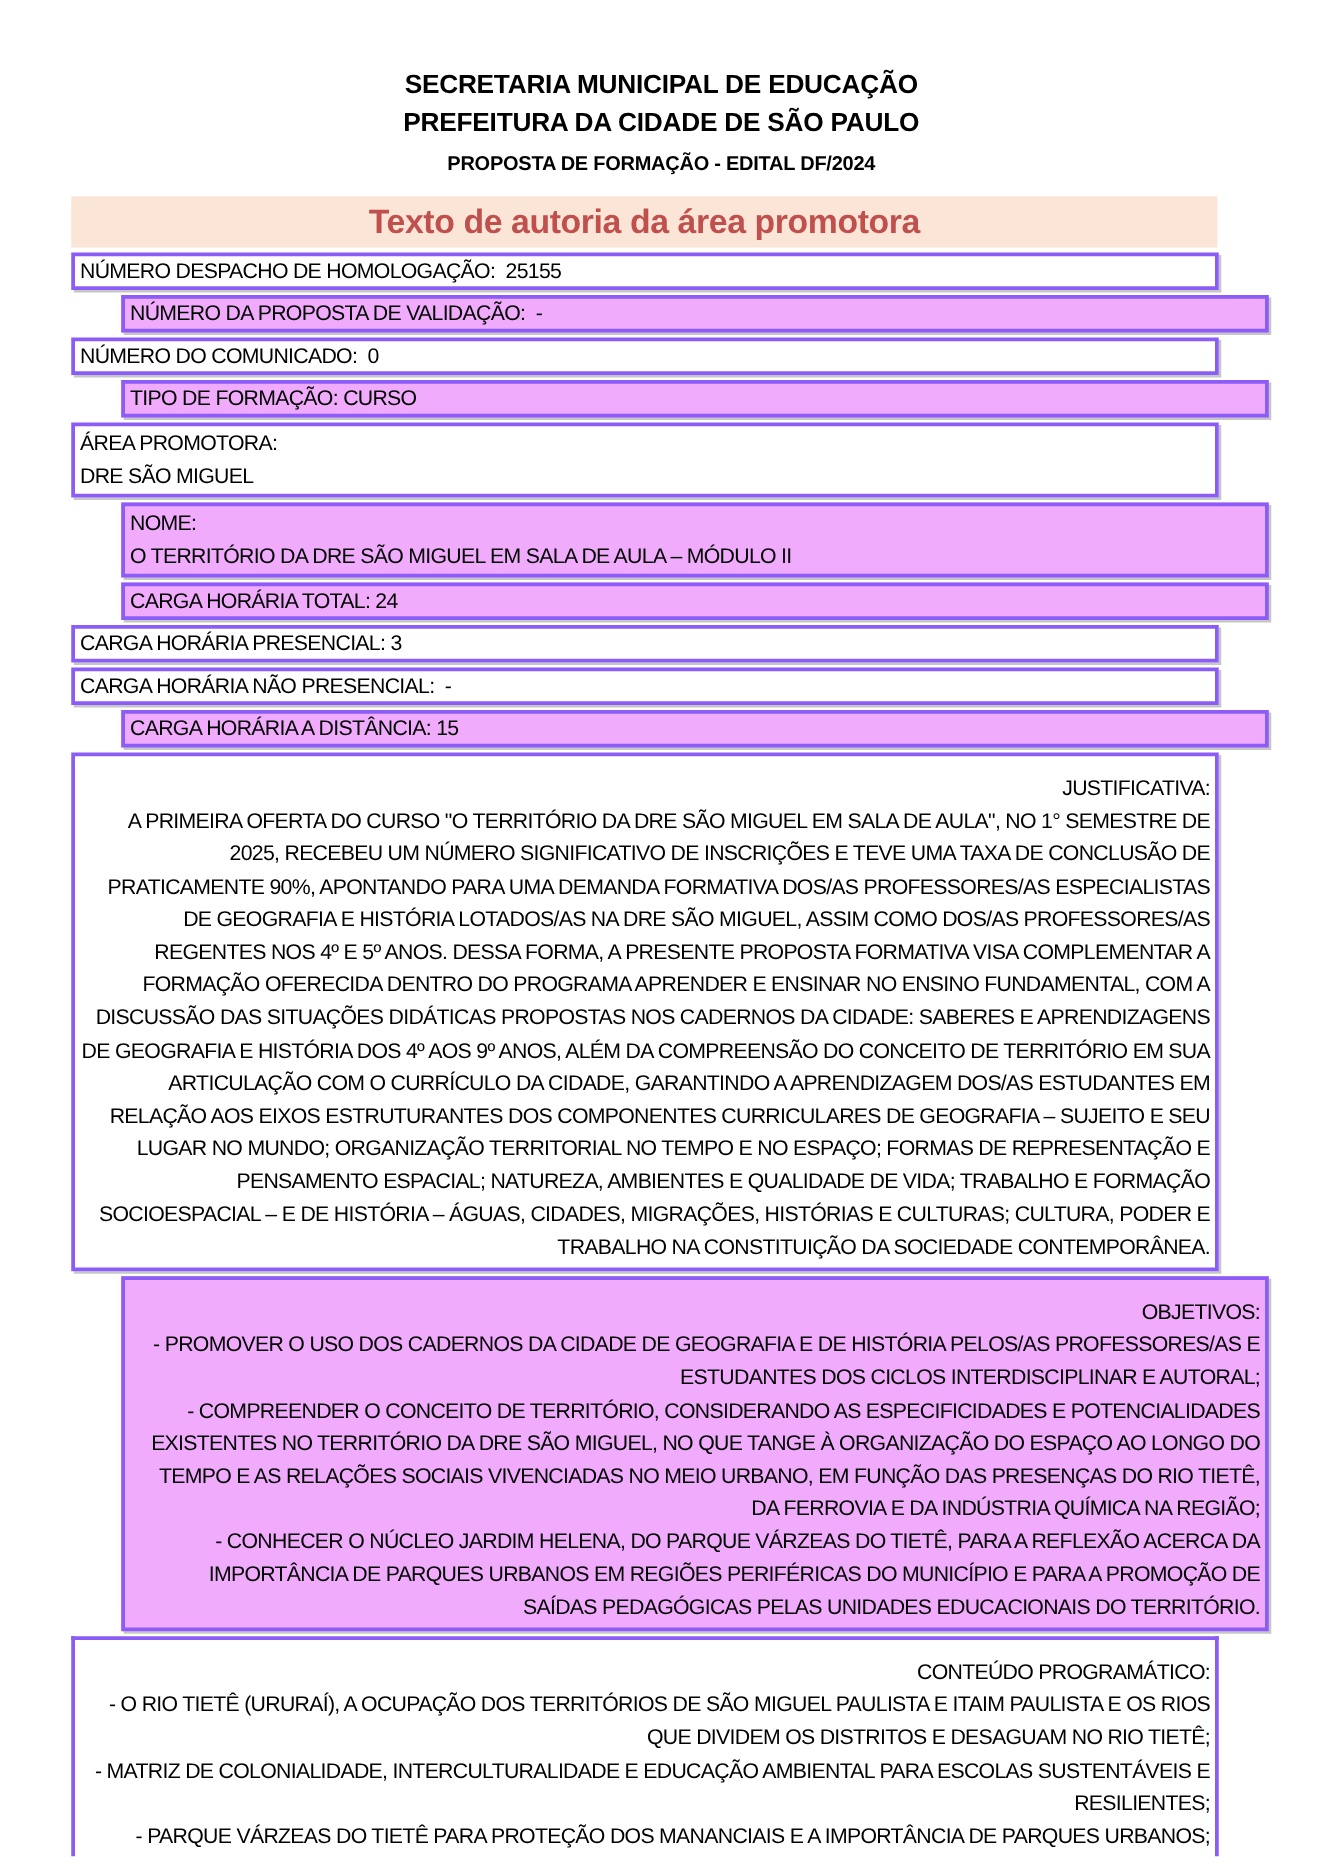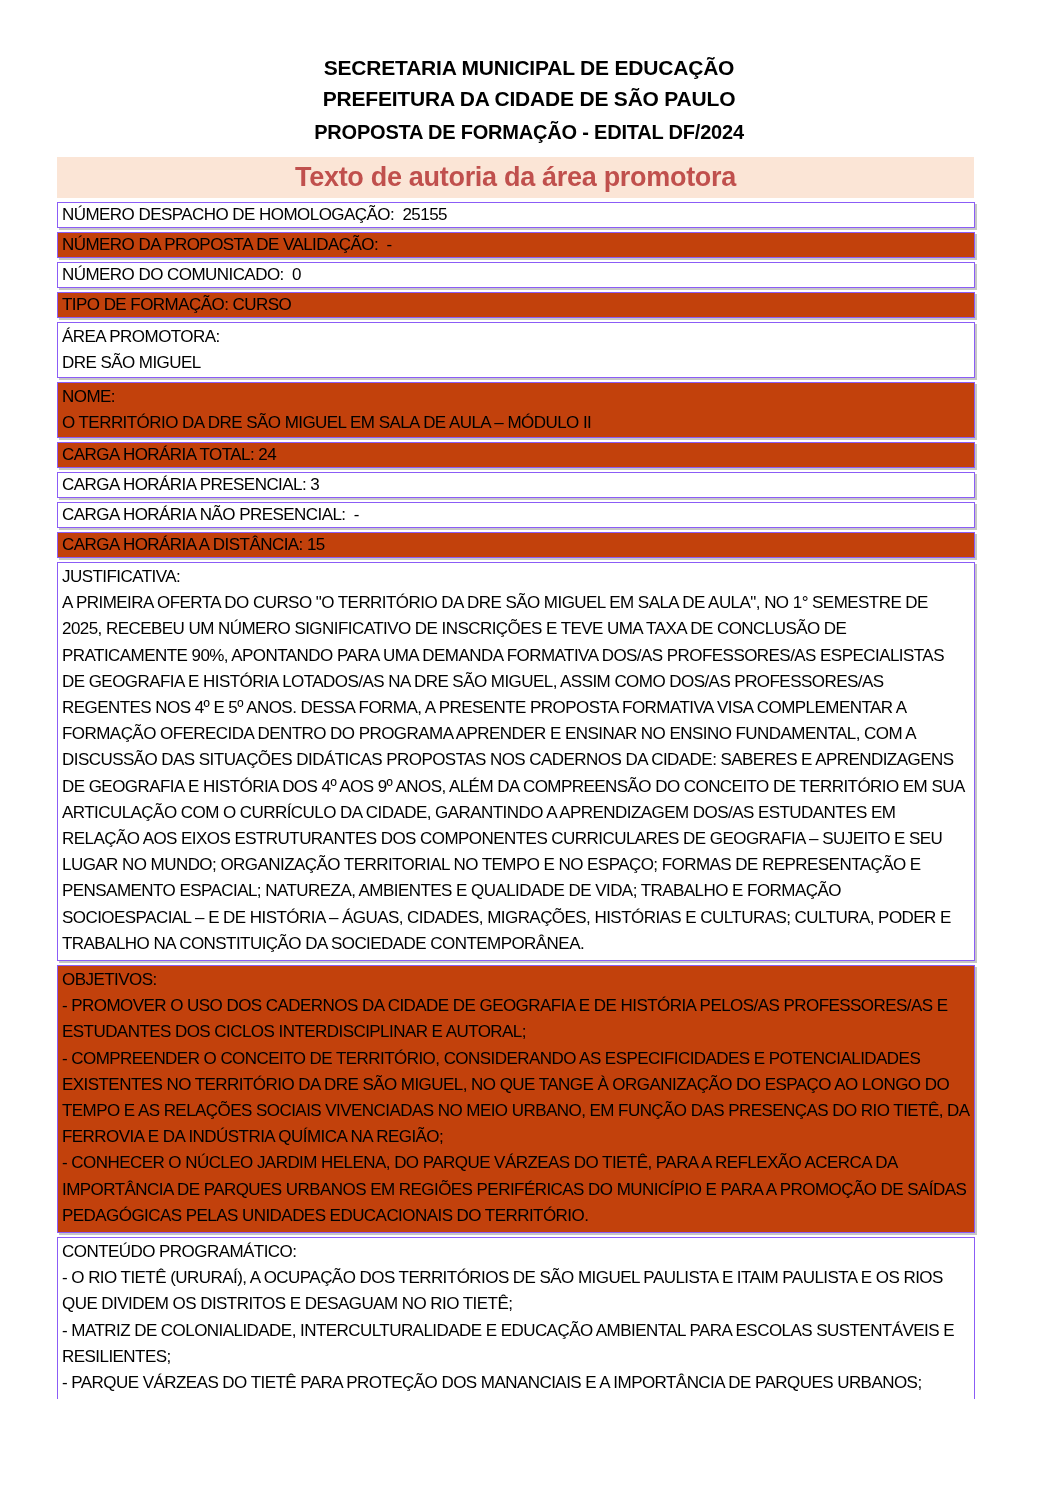--- a/index.html
+++ b/index.html
@@ -20,21 +20,21 @@
     text-align: center;
   }
   .h-line {
     font-weight: bold;
     font-size: 21px;
     line-height: 31px;
     letter-spacing: -0.2px;
     white-space: nowrap;
   }
   .h-line.big {
-    font-size: 20px;
+    font-size: 16px;
     line-height: 36px;
   }
 
   
   .banner {
     margin: 7px 0 0 57px;
     width: 917px;
     height: 41px;
     line-height: 41px;
     background: #FBE5D6;
@@ -45,33 +45,33 @@
     text-align: center;
     white-space: nowrap;
   }
 
   
   .rows { margin: 4px 0 0 57px; width: 918px; }
   .row {
     box-sizing: border-box;
     width: 918px;
     background: #ffffff;
-    border: 1px solid #8b5cf6;
+    border: 3px solid #8b5cf6;
     box-shadow: 2px 2px 0 #c6c6c6;
     padding: 0 4px;
     margin-bottom: 4px;
     font-size: 17px;
     line-height: 24px;
     letter-spacing: -0.55px;
     white-space: pre-wrap;
   }
-  .row.peach { background: #c2410c; }
+  .row.peach { background: #f0abfc; margin-left: 40px; }
   .row.bold { font-weight: normal; }
   .row.multi { line-height: 26px; padding: 1px 4px; }
-  .row.tall { line-height: 26.2px; padding: 1px 4px 3px; }
+  .row.tall { line-height: 26.2px; padding: 13px 4px 3px; text-align: right; }
   .row.cut {
     border-bottom: none;
     box-shadow: none;
     margin-bottom: 0;
   }
 </style>
 </head>
 <body>
 
 <div class="doc">

